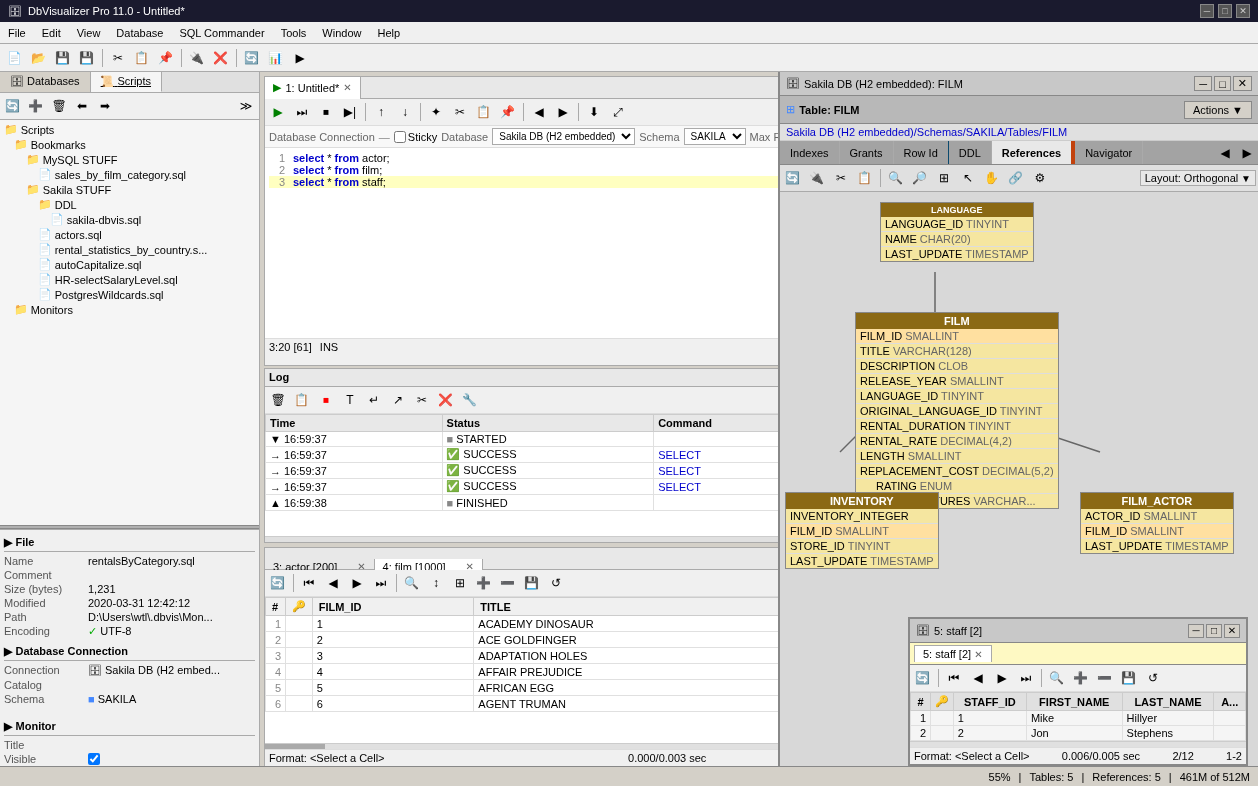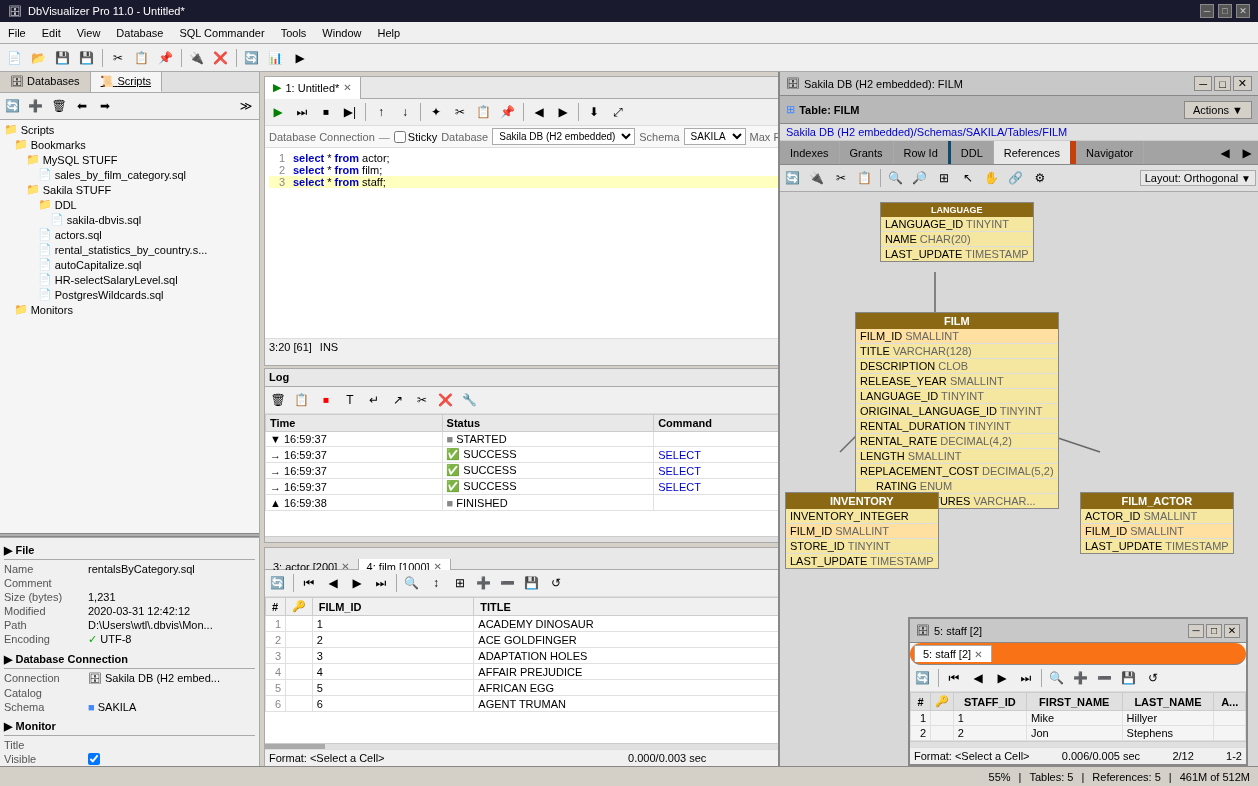--- a/index.html
+++ b/index.html
@@ -68,21 +68,21 @@
     .log-table table { width: 100%; border-collapse: collapse; }
     .log-table th { background: #e8e8e8; border: 1px solid #ccc; padding: 2px 4px; text-align: left; font-weight: bold; position: sticky; top: 0; }
     .log-table td { border: 1px solid #e0e0e0; padding: 1px 4px; }
     .success-dot { color: #00aa00; }
     .log-status-bar { background: #f0f0f0; border-top: 1px solid #ddd; padding: 2px 4px; display: flex; gap: 8px; font-size: 10px; }
 
     
     .result-area { display: flex; gap: 4px; margin: 2px 4px; height: 220px; }
     .result-panel { background: #fff; border: 1px solid #aaa; flex: 1; display: flex; flex-direction: column; }
     .result-tab-bar { background: #e8e8e8; border-bottom: 1px solid #aaa; display: flex; align-items: center; height: 22px; }
-    .result-tab { padding: 2px 8px; border-right: 1px solid #aaa; cursor: pointer; display: flex; align-items: center; gap: 4px; margin-top: 16px; }
+    .result-tab { padding: 2px 8px; border-right: 1px solid #aaa; cursor: pointer; display: flex; align-items: center; gap: 20px; margin-top: 16px; }
     .result-tab.active { background: #fff; }
     .result-toolbar { background: #f0f0f0; padding: 2px; display: flex; align-items: center; gap: 2px; border-bottom: 1px solid #ddd; }
     .result-table { flex: 1; overflow: auto; }
     .result-table table { border-collapse: collapse; width: 100%; }
     .result-table th { background: #f0f0f0; border: 1px solid #ccc; padding: 2px 6px; text-align: left; font-weight: bold; white-space: nowrap; }
     .result-table td { border: 1px solid #e0e0e0; padding: 1px 4px; white-space: nowrap; }
     .result-status { background: #f0f0f0; border-top: 1px solid #ddd; padding: 2px 4px; display: flex; gap: 8px; font-size: 10px; justify-content: space-between; }
     .row-num { color: #888; text-align: right; width: 20px; }
     .clob-icon { color: #cc6600; }
     .db-panel-btn { padding: 0 4px; border: 1px solid #888; background: #d4d0c8; cursor: pointer; font-size: 11px; }
@@ -265,21 +265,21 @@
         <span class="prop-label">Catalog</span>
         <span class="prop-value"></span>
       </div>
       <div class="prop-row">
         <span class="prop-label">Schema</span>
         <span class="prop-value">
           <span style="color:#4488ff">■</span>
           <span>SAKILA</span>
         </span>
       </div>
-      <div style="font-weight:bold; padding:2px 0; border-bottom:1px solid #aaa; margin: 4px 0 2px;">
+      <div style="font-weight:bold; padding:2px 0; border-bottom:1px solid #aaa; margin: 12px 0 2px;">
         <span>▶</span> <span>Monitor</span>
       </div>
       <div class="prop-row">
         <span class="prop-label">Title</span>
         <span class="prop-value"></span>
       </div>
       <div class="prop-row">
         <span class="prop-label">Visible</span>
         <span class="prop-value"><input type="checkbox" class="tiny-checkbox" checked="" style=""></span>
       </div>
@@ -597,27 +597,27 @@
         <span style="color:#0000cc; cursor:pointer;">Sakila DB (H2 embedded)/Schemas/SAKILA/Tables/FILM</span>
       </div>
 
       <div style="background:#a3a3a3; display:flex; align-items:center; border-bottom:1px solid #888; height:24px; overflow:hidden;">
         <div style="padding:2px 10px; border-right:1px solid #aaa; cursor:pointer; height:24px; display:flex; align-items:center;">
           <span>Indexes</span>
         </div>
         <div style="padding:2px 10px; border-right:1px solid #aaa; cursor:pointer; height:24px; display:flex; align-items:center;">
           <span>Grants</span>
         </div>
-        <div style="padding:2px 10px; border-right:3px solid #0c4a6e; cursor:pointer; height:24px; display:flex; align-items:center;">
+        <div style="padding:2px 10px; border-right:1px solid #0c4a6e; cursor:pointer; height:24px; display:flex; align-items:center;">
           <span>Row Id</span>
         </div>
         <div style="padding:2px 10px; border-right:1px solid #aaa; cursor:pointer; height:24px; display:flex; align-items:center;">
           <span>DDL</span>
         </div>
-        <div style="padding:2px 10px; border-right:6px solid #c2410c; cursor:pointer; height:24px; display:flex; align-items:center; background:#e8e8e8; font-weight:normal;">
+        <div style="padding:2px 10px; border-right:4px solid #c2410c; cursor:pointer; height:24px; display:flex; align-items:center; background:#e8e8e8; font-weight:bold;">
           <span>References</span>
         </div>
         <div style="padding:2px 10px; border-right:1px solid #aaa; cursor:pointer; height:24px; display:flex; align-items:center;">
           <span>Navigator</span>
         </div>
         <div style="flex:1;"></div>
         <button class="tb-btn">◀</button>
         <button class="tb-btn">▶</button>
       </div>
 
@@ -700,21 +700,21 @@
           <div style="display:flex; align-items:center; gap:4px;">
             <span>🗄</span>
             <span>5: staff [2]</span>
           </div>
           <div style="display:flex; gap:2px;">
             <button style="width:16px; height:14px; border:1px solid #888; background:#d4d0c8; cursor:pointer; font-size:10px;">─</button>
             <button style="width:16px; height:14px; border:1px solid #888; background:#d4d0c8; cursor:pointer; font-size:10px;">□</button>
             <button style="width:16px; height:14px; border:1px solid #888; background:#d4d0c8; cursor:pointer; font-size:10px;">✕</button>
           </div>
         </div>
-        <div style="background:#f97316; border-bottom:1px solid #888; display:flex; align-items:center; height:22px; padding:0 4px;border-radius:11px;">
+        <div style="background:#fef9c3; border-bottom:1px solid #888; display:flex; align-items:center; height:22px; padding:0 4px;">
           <div style="padding:2px 8px; background:#fff; border:1px solid #aaa; border-bottom:none; cursor:pointer;">
             <span>5: staff [2]</span>
             <span class="btn-close">✕</span>
           </div>
         </div>
         <div style="background:#f0f0f0; padding:2px; display:flex; align-items:center; gap:2px; border-bottom:1px solid #ddd;">
           <button class="tb-btn">🔄</button>
           <div class="tb-sep"></div>
           <button class="tb-btn">⏮</button>
           <button class="tb-btn">◀</button>

